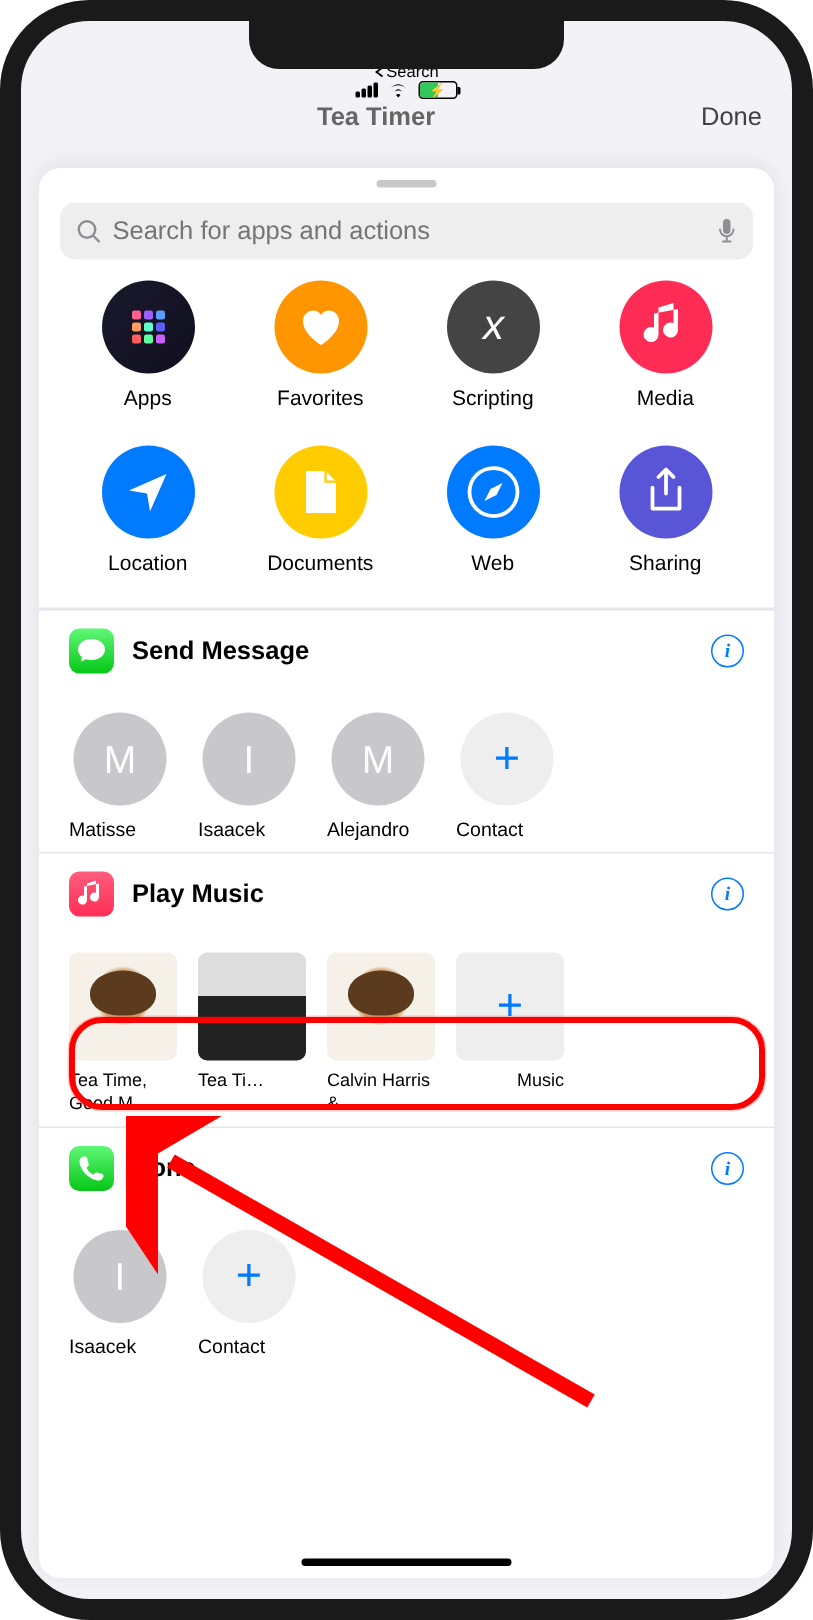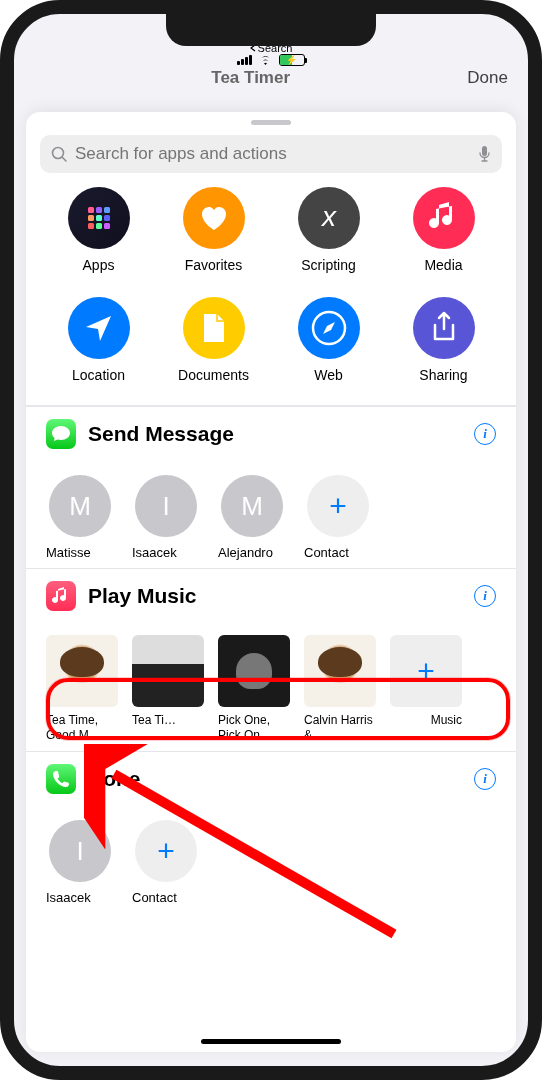--- a/index.html
+++ b/index.html
@@ -109,21 +109,21 @@
 
 .divider { height: 1px; background: #e5e5ea; margin: 0; }
 
 .suggestions-header { padding: 16px 20px 14px; }
 .suggestions-header h2 { font-size: 22px; font-weight: 700; margin-bottom: 3px; }
 .suggestions-header p { font-size: 15px; color: #8e8e93; }
 
 .section { padding: 12px 20px 8px; }
 .section-row { display: flex; align-items: center; gap: 12px; }
 .section-icon { width: 30px; height: 30px; border-radius: 7px; display: flex; align-items: center; justify-content: center; flex-shrink: 0; }
-.section-title { font-size: 21px; font-weight: 600; flex: 1; }
+.section-title { font-size: 17px; font-weight: 600; flex: 1; }
 .info-btn { color: #007aff; width: 22px; height: 22px; border: 1.5px solid #007aff; border-radius: 50%; display: flex; align-items: center; justify-content: center; font-size: 13px; font-style: italic; font-weight: 600; font-family: Georgia, serif; }
 
 .messages-icon { background: linear-gradient(#5ff777, #06c717); }
 .music-icon { background: linear-gradient(#ff5e7e, #ff2d55); }
 .phone-icon { background: linear-gradient(#5ff777, #06c717); }
 
 .contacts-row { display: flex; gap: 18px; padding: 18px 20px 8px; }
 .contact-item { display: flex; flex-direction: column; align-items: center; gap: 8px; width: 68px; }
 .contact-circle { width: 62px; height: 62px; border-radius: 50%; background: #c7c7cc; display: flex; align-items: center; justify-content: center; color: #fff; font-size: 26px; font-weight: 400; }
 .contact-add { background: #eeeeef; color: #007aff; font-size: 30px; font-weight: 300; }
@@ -348,24 +348,20 @@
     <div class="music-row">
       <div class="music-item">
         <div class="music-thumb tea"></div>
         <span class="music-label">Tea Time, Good M…</span>
       </div>
       <div class="music-item">
         <div class="music-thumb bw1"></div>
         <span class="music-label">Tea Ti…</span>
       </div>
       <div class="music-item">
-        <div class="music-thumb dark"></div>
-        <span class="music-label">Pick One, Pick On…</span>
-      </div>
-      <div class="music-item">
         <div class="music-thumb tea"></div>
         <span class="music-label">Calvin Harris &amp;…</span>
       </div>
       <div class="music-item">
         <div class="music-add">+</div>
         <span class="music-label" style="text-align:right;">Music</span>
       </div>
     </div>
 
     <div class="divider"></div>

